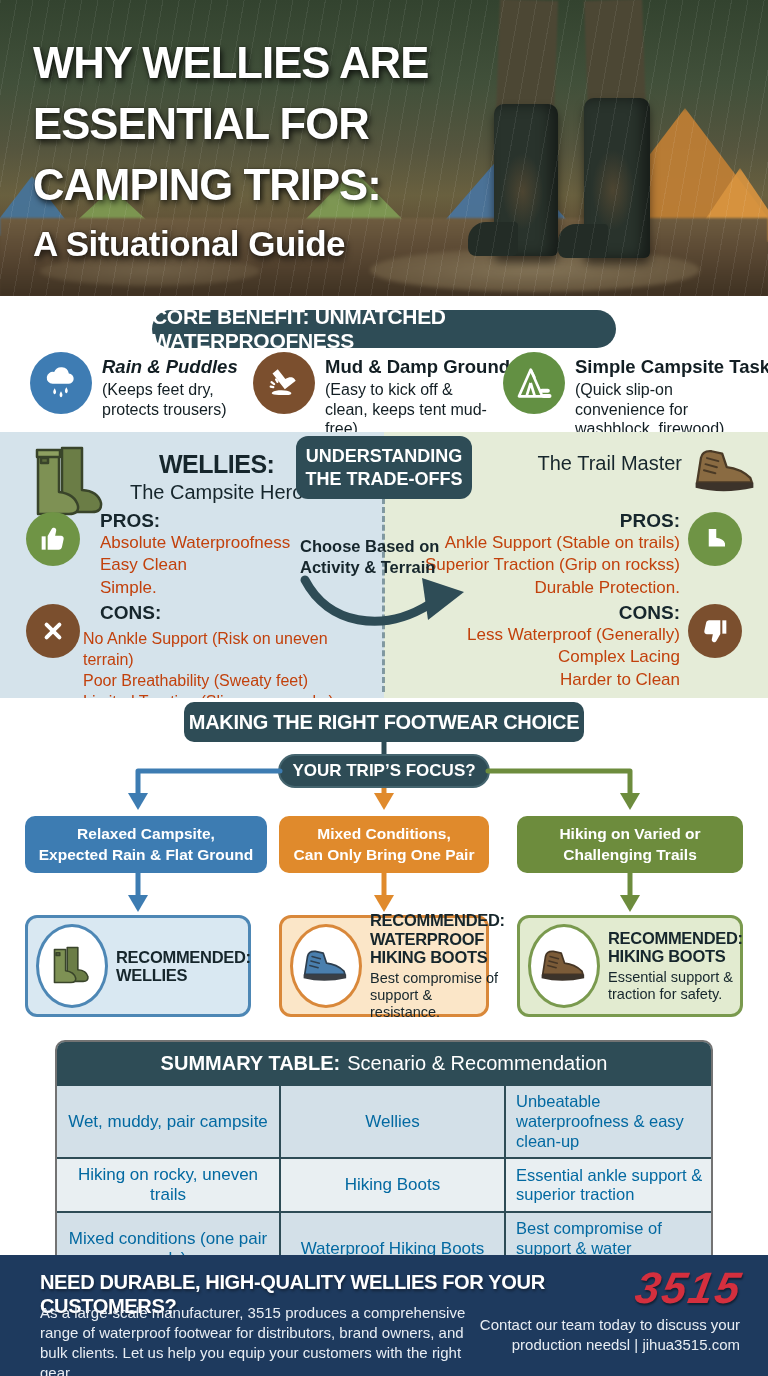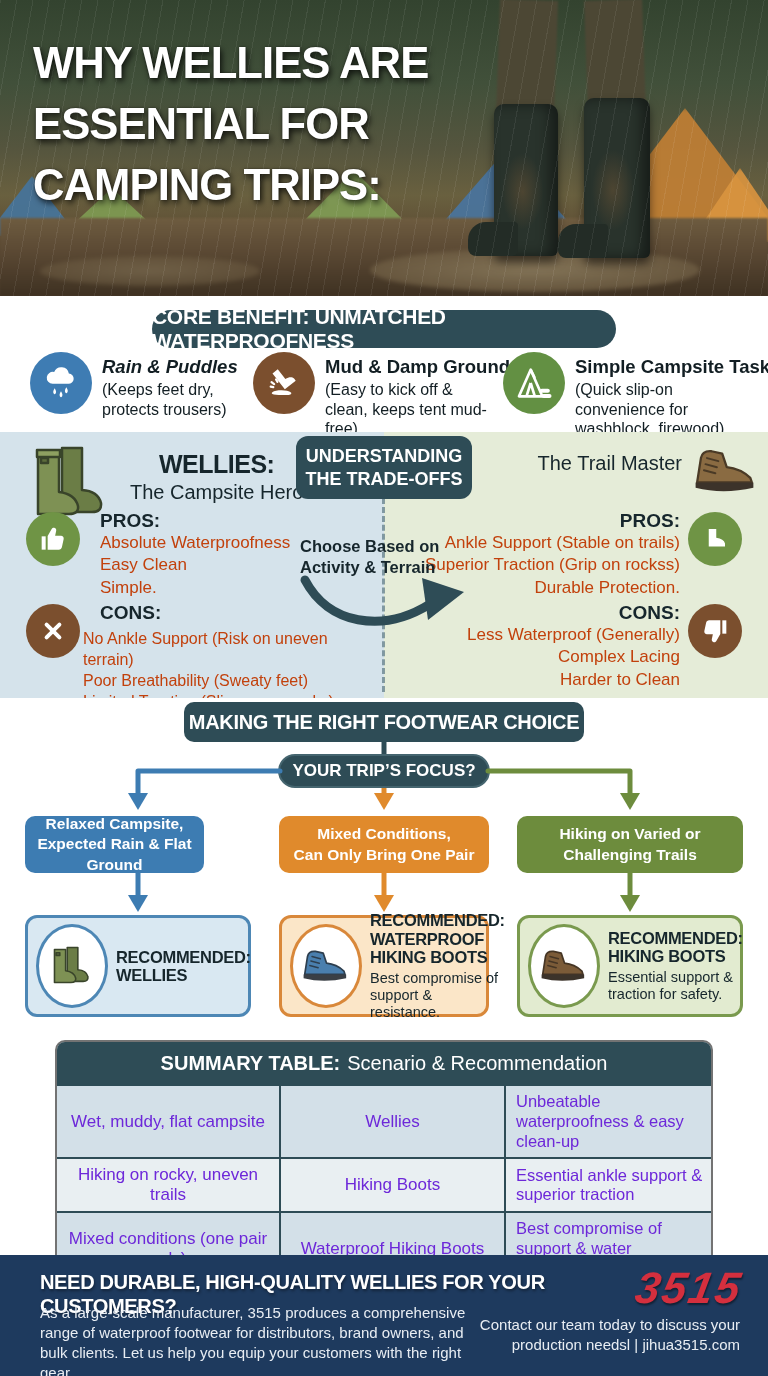--- a/index.html
+++ b/index.html
@@ -46,42 +46,42 @@
   .note { position:absolute; left:300px; top:104px; width:170px; text-align:left; font-size:16.5px; font-weight:800; color:#16262c; line-height:1.25; z-index:3; }
 
   
   .flow { position:absolute; left:0; top:698px; width:768px; height:337px; background:#ffffff; }
   .flow-head { position:absolute; left:184px; top:4px; width:400px; height:40px; background:#2e4c56; color:#fff; border-radius:10px;
     display:flex; align-items:center; justify-content:center; font-size:20px; font-weight:800; letter-spacing:-.3px; }
   .flow-pill { position:absolute; left:278px; top:56px; width:212px; height:34px; background:#2e4c56; color:#fff; border-radius:17px;
     display:flex; align-items:center; justify-content:center; font-size:17px; font-weight:800; border:2px solid #45656f; }
   .branch { position:absolute; top:118px; height:57px; border-radius:10px; color:#fff; display:flex; flex-direction:column;
     align-items:center; justify-content:center; font-size:15.5px; font-weight:800; text-align:center; line-height:1.3; }
-  .branch.b1 { left:25px; width:179px; background:#3d7cb2; }
+  .branch.b1 { left:25px; width:242px; background:#3d7cb2; }
   .branch.b2 { left:279px; width:210px; background:#e08a2c; }
   .branch.b3 { left:517px; width:226px; background:#6d8c3d; }
   .rec { position:absolute; top:217px; height:102px; border-radius:12px; display:flex; align-items:center; padding:6px 8px; gap:8px; }
   .rec.r1 { left:25px; width:226px; background:#d9e8f2; border:3px solid #4d87b5; }
   .rec.r2 { left:279px; width:210px; background:#fbe6c8; border:3px solid #d9883a; }
   .rec.r3 { left:517px; width:226px; background:#e2ebd0; border:3px solid #7a9a4e; }
   .rec-oval { width:72px; height:84px; background:#fff; border-radius:50%; flex:none; display:flex; align-items:center; justify-content:center; }
   .r1 .rec-oval { border:3px solid #4d87b5; }
   .r2 .rec-oval { border:3px solid #d9883a; }
   .r3 .rec-oval { border:3px solid #7a9a4e; }
   .rec-text { color:#16262c; line-height:1.12; }
   .rec-label, .rec-name { font-size:16.5px; font-weight:800; letter-spacing:-.3px; }
   .rec-desc { font-size:14.5px; margin-top:3px; line-height:1.18; }
 
   
   .sum { position:absolute; left:55px; top:1040px; width:658px; border:2px solid #737373; border-radius:10px; overflow:hidden; background:#d3e0e8; }
   .sum-head { height:42px; background:#2e4c56; color:#fff; display:flex; align-items:center; justify-content:center; font-size:20px; }
   .sum-head .b { font-weight:800; margin-right:7px; }
   .sum-grid { display:grid; grid-template-columns:222px 227px 209px; }
   .cell { border-top:2px solid #2e4c56; padding:6px 10px; display:flex; align-items:center; justify-content:center; text-align:center;
-    font-size:17px; color:#6d28d9; min-height:45px; }
+    font-size:17px; color:#0369a1; min-height:45px; }
   .cell.c2 { border-left:2px solid #2e4c56; border-right:2px solid #2e4c56; }
   .cell.c3 { justify-content:flex-start; text-align:left; font-size:16.5px; line-height:1.2; }
   .row-a { background:#d3e0e8; } .row-b { background:#e9eff2; }
 
   
   .footer { position:absolute; left:0; top:1255px; width:768px; height:121px; background:#1e3a5e; }
   .foot-head { position:absolute; left:40px; top:15px; width:560px; color:#fff; font-size:20.5px; font-weight:800; letter-spacing:-.4px; transform:scaleX(.98); transform-origin:left; text-shadow:1px 2px 3px rgba(0,0,0,.4); }
   .foot-body { position:absolute; left:40px; top:48px; width:450px; color:#e8edf3; font-size:15px; line-height:1.33; }
   .foot-logo { position:absolute; right:26px; top:8px; color:#d42f3e; font-size:44px; font-weight:900; font-style:italic;
     transform:skewX(-10deg); letter-spacing:2px; text-shadow:1px 2px 2px rgba(0,0,0,.45); }
@@ -113,20 +113,21 @@
         </div>
       <div class="boot" style="left:584px; top:98px; width:66px; height:160px;">
           <div class="mud"></div>
         </div>
       <div class="rain"></div>
     </div>
     <div class="hero-title">
       <div class="big">WHY WELLIES ARE</div>
       <div class="big">ESSENTIAL FOR</div>
       <div class="big">CAMPING TRIPS:</div>
+      <div class="sub">A Situational Guide</div>
     </div>
   </section>
 
   <section class="core">
     <div class="core-pill">CORE BENEFIT: UNMATCHED WATERPROOFNESS</div>
 
     <div class="benefit-circle" style="left:30px; top:56px; background:#3e7cb3;">
       <svg width="40" height="40" viewBox="0 0 24 24" fill="#fff">
         <path d="M7 12.5a3.6 3.6 0 1 1 .9-7.1 4.6 4.6 0 0 1 8.8.9 3.1 3.1 0 0 1-.4 6.2z"></path>
         <path d="M8.2 15.2c1.3 1.9.9 3.2 0 3.6-.9-.4-1.3-1.7 0-3.6z"></path>
@@ -341,21 +342,21 @@
       </div>
     </div>
   </section>
 
   <section class="sum">
     <div class="sum-head">
       <span class="b">SUMMARY TABLE:</span>
       <span>Scenario &amp; Recommendation</span>
     </div>
     <div class="sum-grid">
-      <div class="cell c1 row-a">Wet, muddy, flat campsite</div>
+      <div class="cell c1 row-a">Wet, muddy, pair campsite</div>
       <div class="cell c2 row-a">Wellies</div>
       <div class="cell c3 row-a">Unbeatable waterproofness &amp; easy clean-up</div>
       <div class="cell c1 row-b">Hiking on rocky, uneven trails</div>
       <div class="cell c2 row-b">Hiking Boots</div>
       <div class="cell c3 row-b">Essential ankle support &amp; superior traction</div>
       <div class="cell c1 row-a">Mixed conditions (one pair only)</div>
       <div class="cell c2 row-a">Waterproof Hiking Boots</div>
       <div class="cell c3 row-a">Best compromise of support &amp; water resistance</div>
     </div>
   </section>

